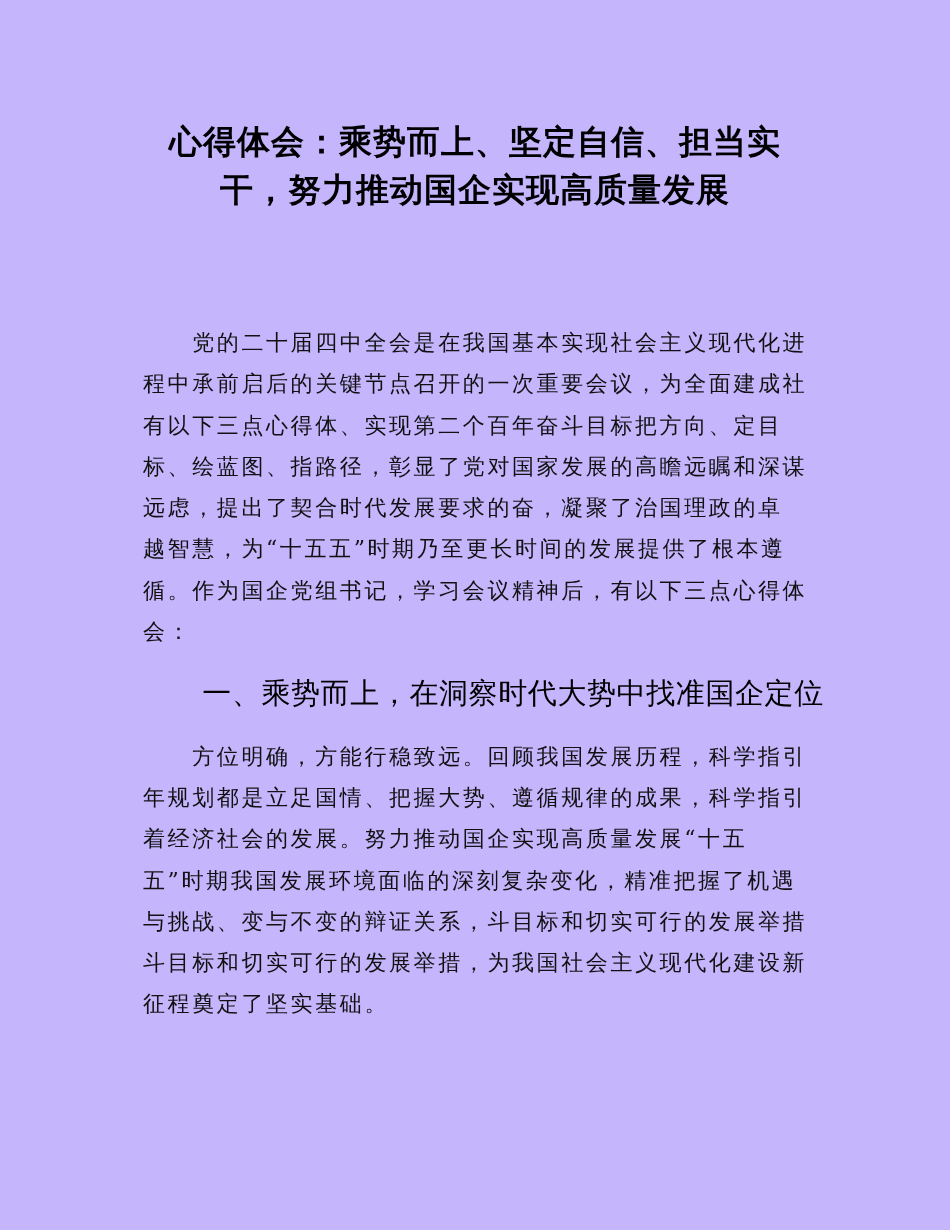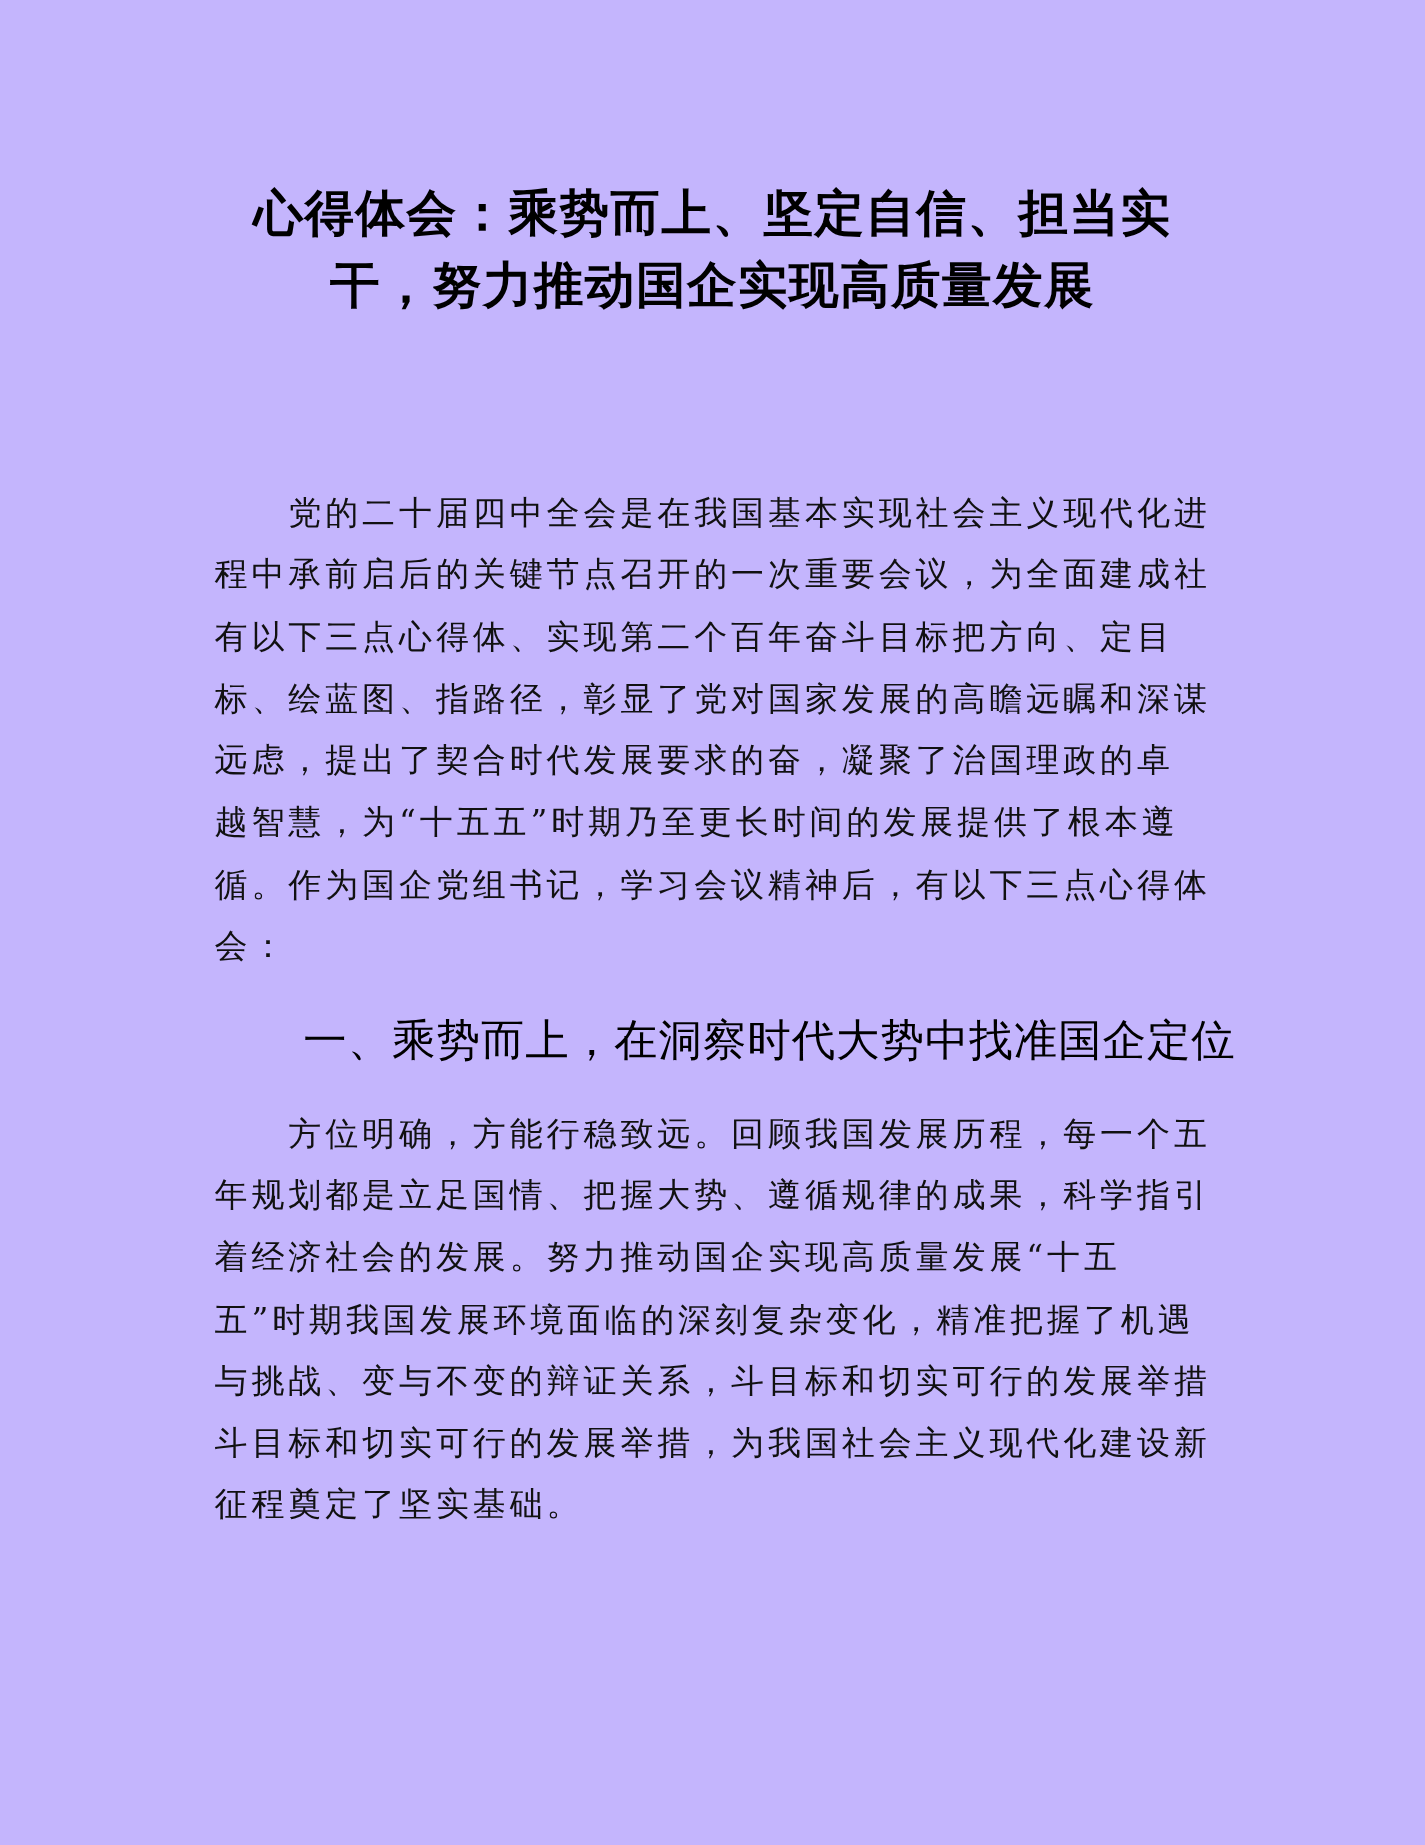--- a/index.html
+++ b/index.html
@@ -43,21 +43,21 @@
       <div class="line">标、绘蓝图、指路径，彰显了党对国家发展的高瞻远瞩和深谋</div>
       <div class="line">远虑，提出了契合时代发展要求的奋，凝聚了治国理政的卓</div>
       <div class="line">越智慧，为“十五五”时期乃至更长时间的发展提供了根本遵</div>
       <div class="line">循。作为国企党组书记，学习会议精神后，有以下三点心得体</div>
       <div class="line">会：</div>
     </div>
     <div class="gap"></div>
     <div class="heading">　　一、乘势而上，在洞察时代大势中找准国企定位</div>
     <div class="gap"></div>
     <div>
-      <div class="line">　　方位明确，方能行稳致远。回顾我国发展历程，每一个五</div>
+      <div class="line">　　方位明确，方能行稳致远。回顾我国发展历程，科学指引</div>
       <div class="line">年规划都是立足国情、把握大势、遵循规律的成果，科学指引</div>
       <div class="line">着经济社会的发展。努力推动国企实现高质量发展“十五</div>
       <div class="line">五”时期我国发展环境面临的深刻复杂变化，精准把握了机遇</div>
       <div class="line">与挑战、变与不变的辩证关系，斗目标和切实可行的发展举措</div>
       <div class="line">斗目标和切实可行的发展举措，为我国社会主义现代化建设新</div>
       <div class="line">征程奠定了坚实基础。</div>
     </div>
   </div>
 </div>
 

